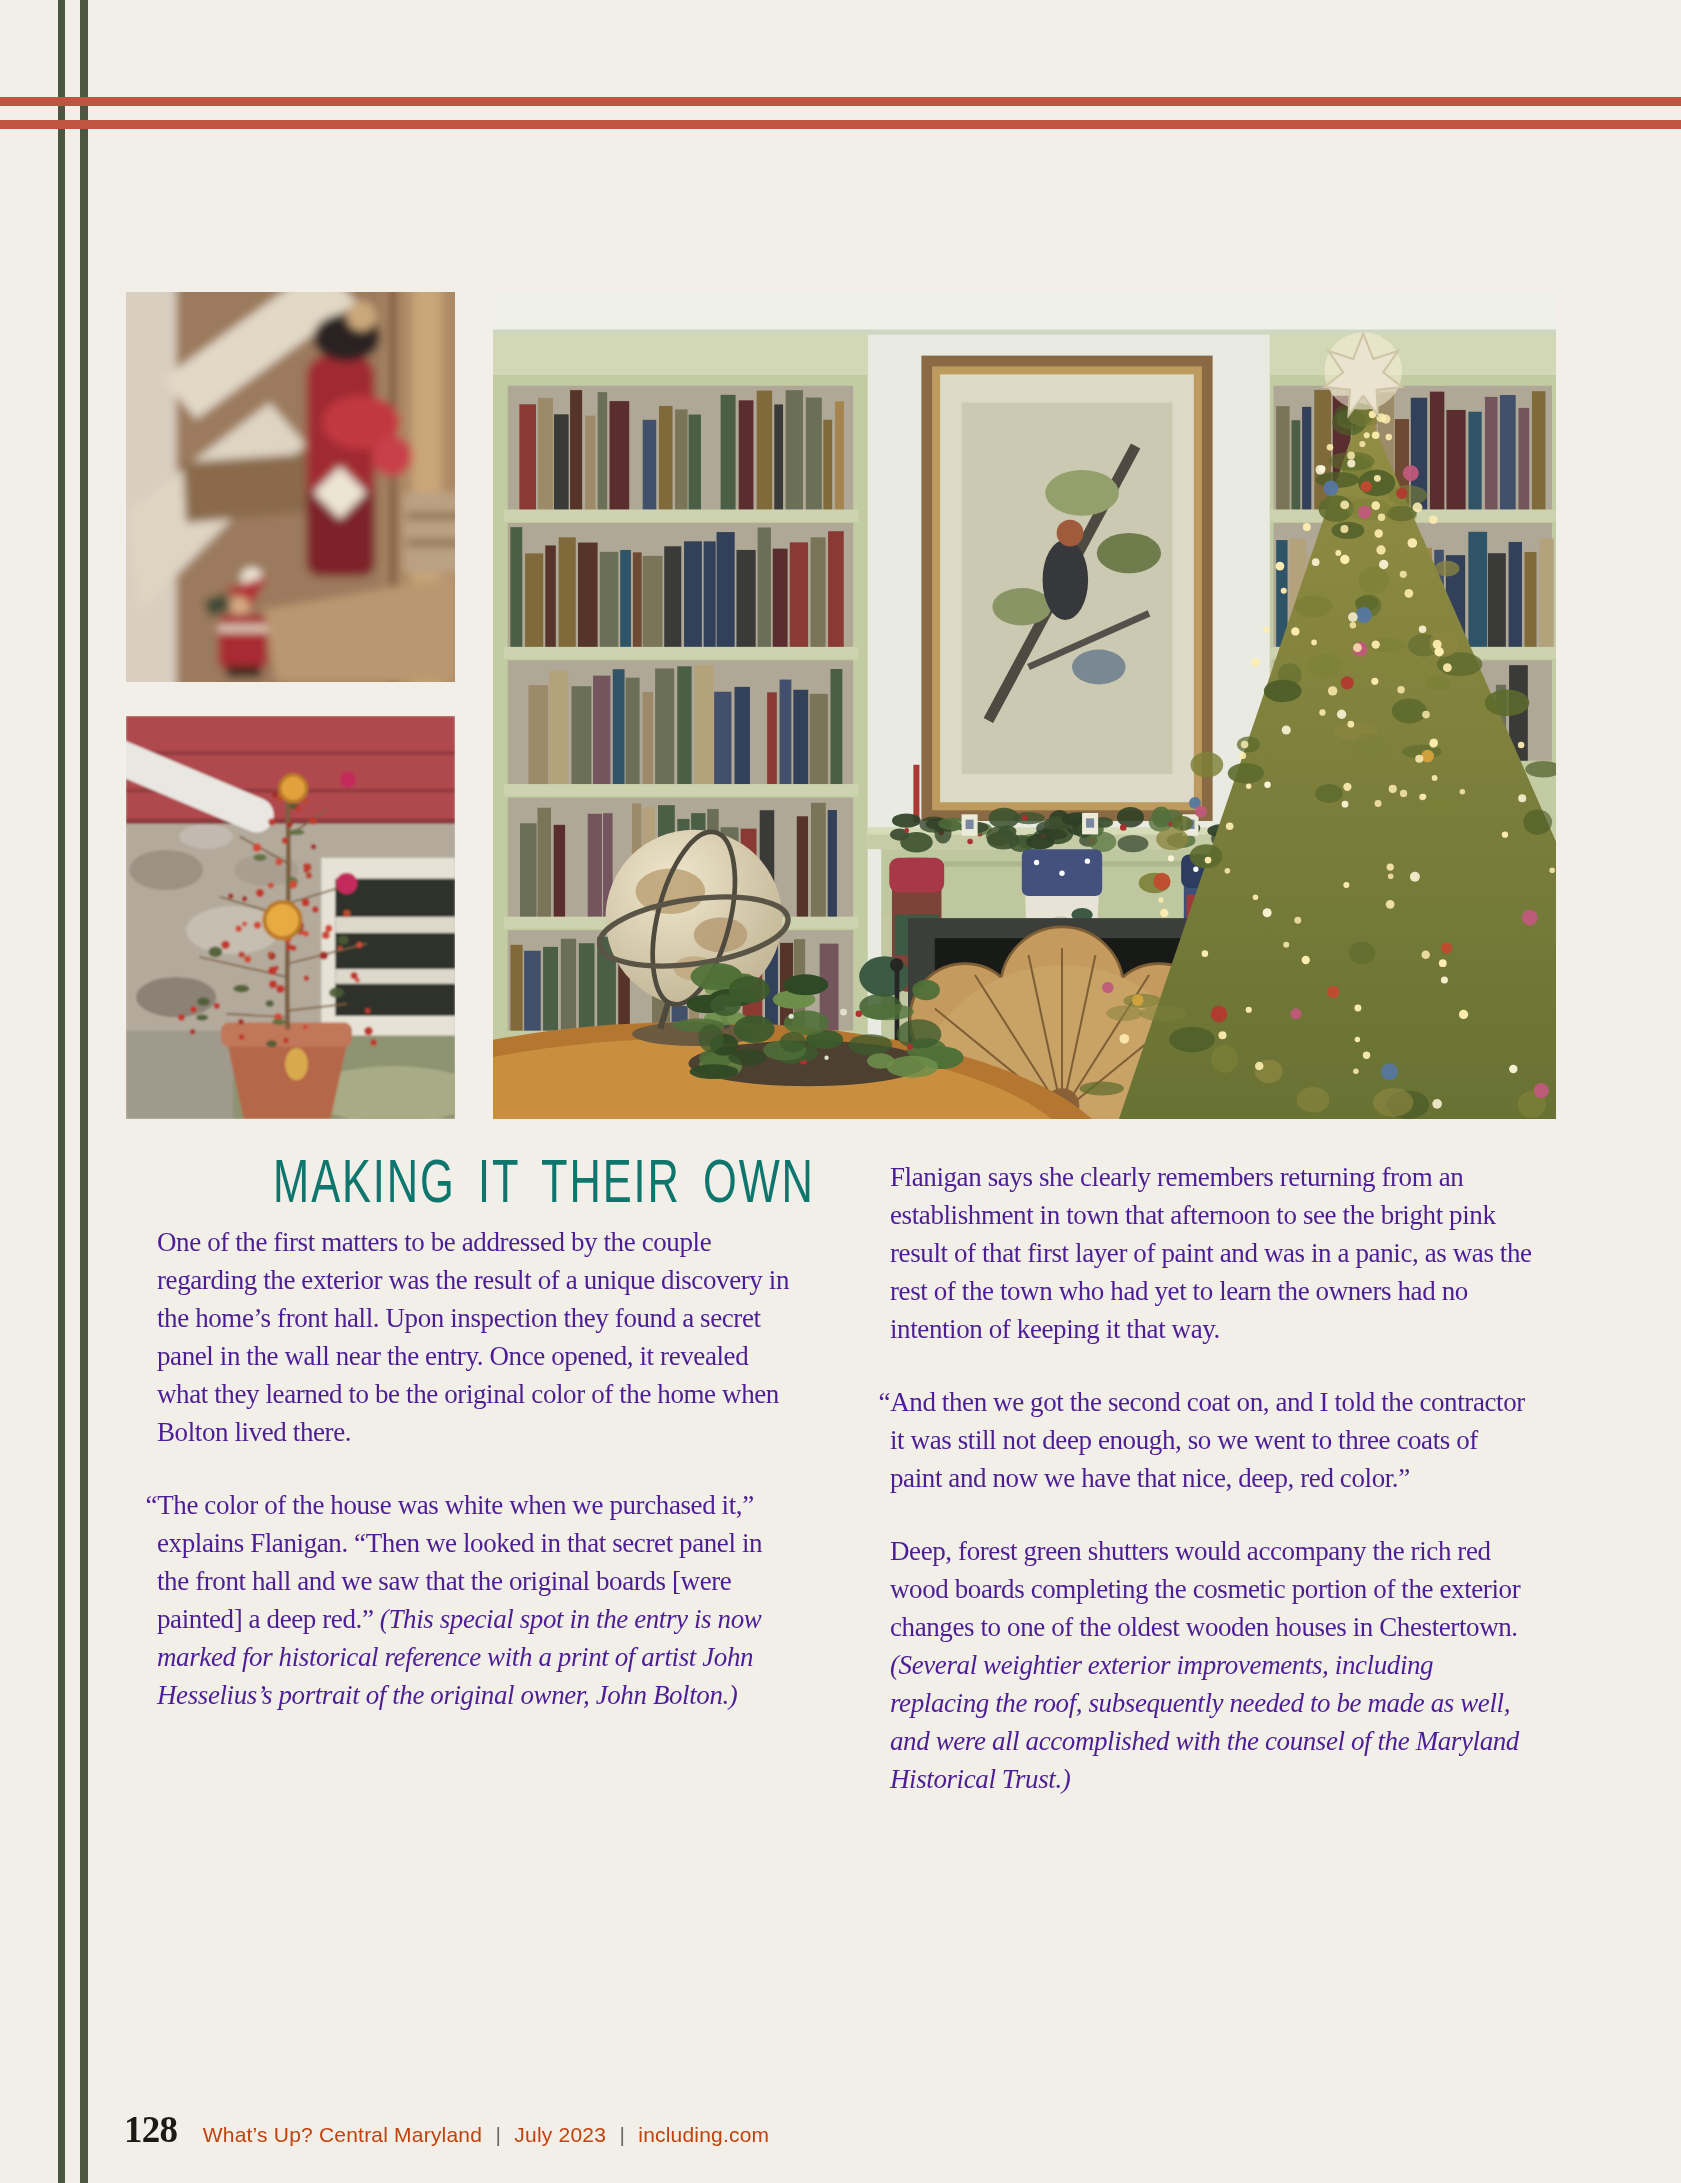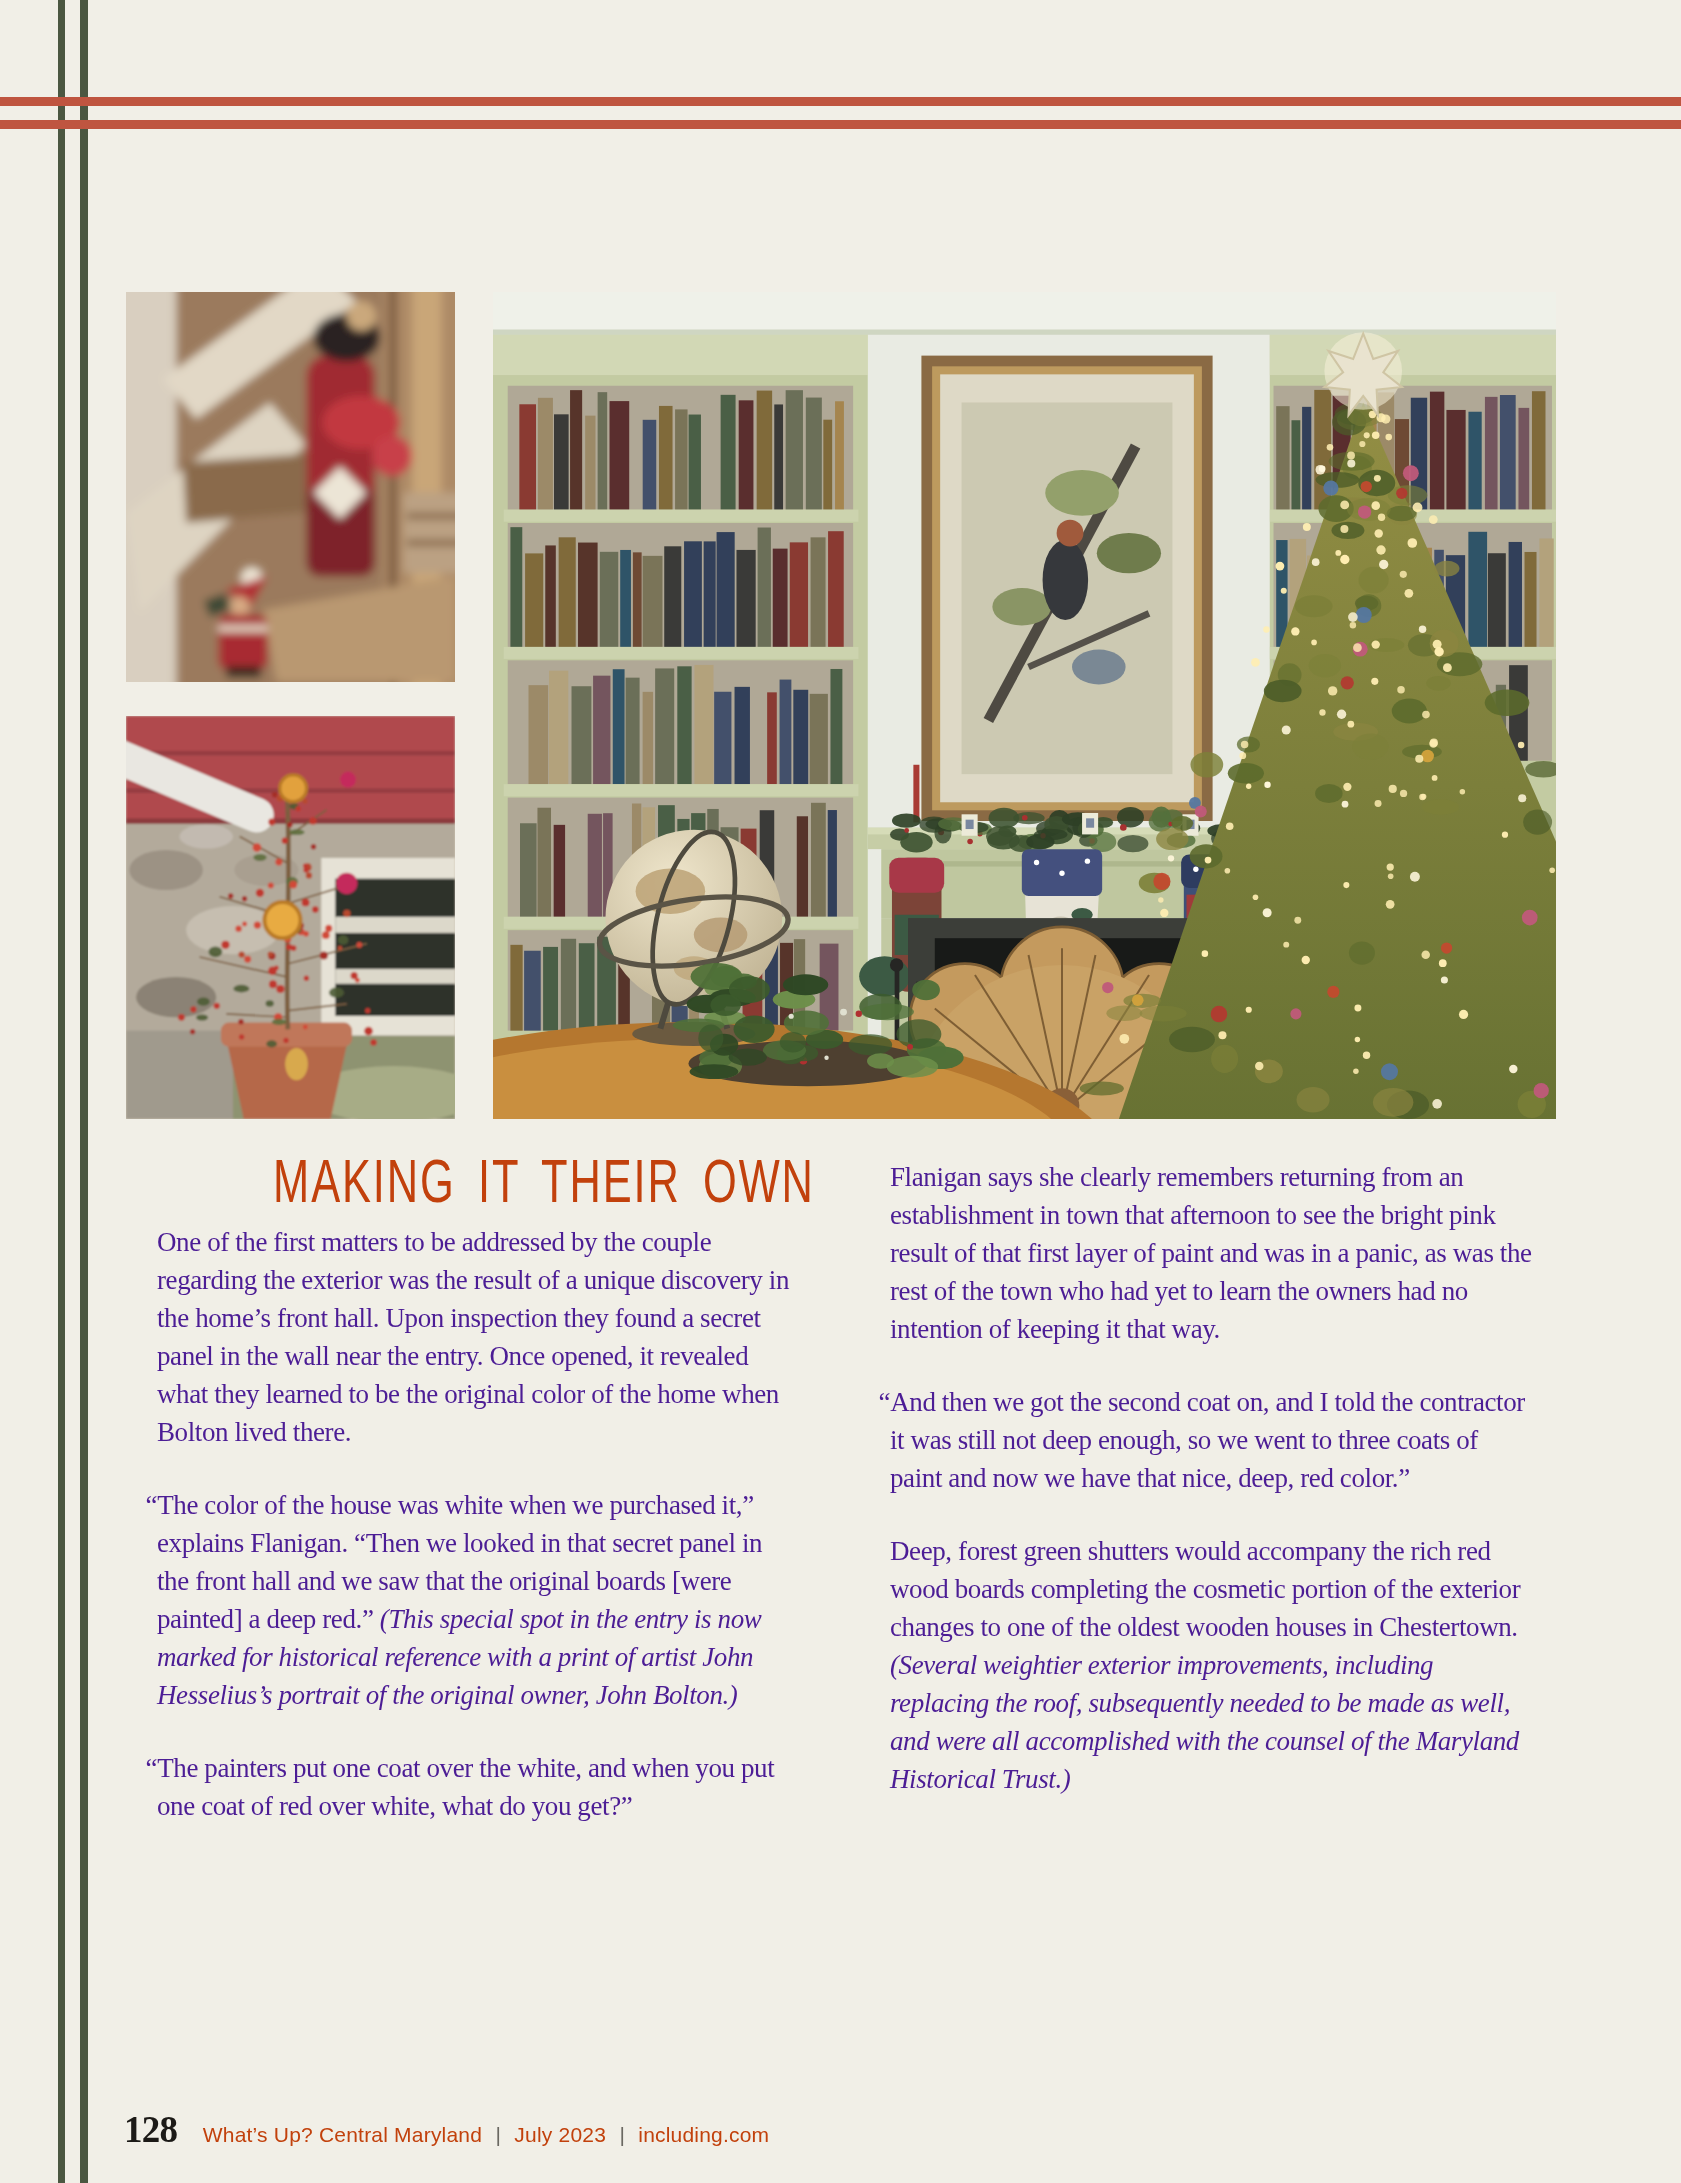--- a/index.html
+++ b/index.html
@@ -17,21 +17,21 @@
   
   .photo{position:absolute;overflow:hidden;background:#cfc6b6;}
   .photo svg{display:block;width:100%;height:100%;}
   .photo-nutcracker{left:126px;top:292px;width:329px;height:390px;}
   .photo-berry-tree{left:126px;top:716px;width:329px;height:403px;}
   .photo-living-room{left:493px;top:292px;width:1063px;height:827px;}
 
   
   .headline{position:absolute;left:157px;top:1150px;width:643px;margin:0;text-align:center;
     font-family:"Liberation Sans",sans-serif;font-weight:400;font-size:62px;line-height:62px;
-    color:#c2410c;}
+    color:#0f766e;}
   .headline span{display:inline-block;transform:scaleX(.70);transform-origin:center;
     white-space:nowrap;letter-spacing:2.7px;word-spacing:12px;}
 
   
   .col{position:absolute;width:643px;font-size:27px;line-height:38px;letter-spacing:-0.4px;
     color:#4c1d95;}
   .col p{margin:0 0 35px 0;}
   .col p.hang{text-indent:-11.4px;}
   .it{font-style:italic;}
   .col-left{left:157px;top:1223px;}
@@ -863,21 +863,20 @@
         <polygon fill="#e9e3cf" stroke="#cfc5a4" stroke-width="3" points="1300,62 1315,100 1352,88 1330,120 1358,142 1320,146 1322,184 1300,155 1278,184 1280,146 1242,142 1270,120 1248,88 1285,100"></polygon>
       </g>
     </svg>
   </figure>
 
   <h1 class="headline"><span>MAKING IT THEIR OWN</span></h1>
 
   <div class="col col-left">
       <p><span>One of the first matters to be addressed by the couple regarding the exterior was the result of a unique discovery in the home’s front hall. Upon inspection they found a secret panel in the wall near the entry. Once opened, it revealed what they learned to be the original color of the home when Bolton lived there.</span></p>
       <p class="hang"><span>“The color of the house was white when we purchased it,” explains Flanigan. “Then we looked in that secret panel in the front hall and we saw that the original boards [were painted] a deep red.” </span><span class="it">(This special spot in the entry is now marked for historical reference with a print of artist John Hesselius’s portrait of the original owner, John Bolton.)</span></p>
-      <p class="hang"><span>“The painters put one coat over the white, and when you put one coat of red over white, what do you get?”</span></p>
     </div>
   <div class="col col-right">
       <p><span>Flanigan says she clearly remembers returning from an establishment in town that afternoon to see the bright pink result of that first layer of paint and was in a panic, as was the rest of the town who had yet to learn the owners had no intention of keeping it that way.</span></p>
       <p class="hang"><span>“And then we got the second coat on, and I told the contractor it was still not deep enough, so we went to three coats of paint and now we have that nice, deep, red color.”</span></p>
       <p><span>Deep, forest green shutters would accompany the rich red wood boards completing the cosmetic portion of the exterior changes to one of the oldest wooden houses in Chestertown. </span><span class="it">(Several weightier exterior improvements, including replacing the roof, subsequently needed to be made as well, and were all accomplished with the counsel of the Maryland Historical Trust.)</span></p>
     </div>
 
   <div class="footer">
     <span class="pagenum">128</span>
     <span class="meta">What’s Up? Central Maryland</span>

